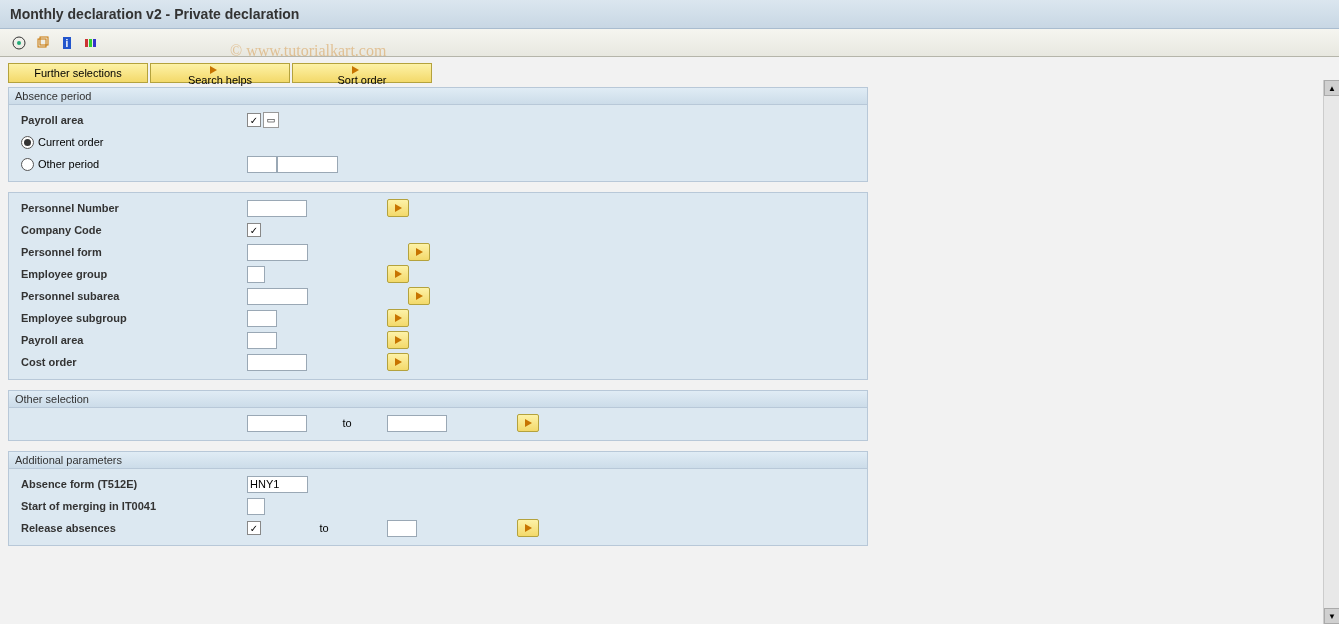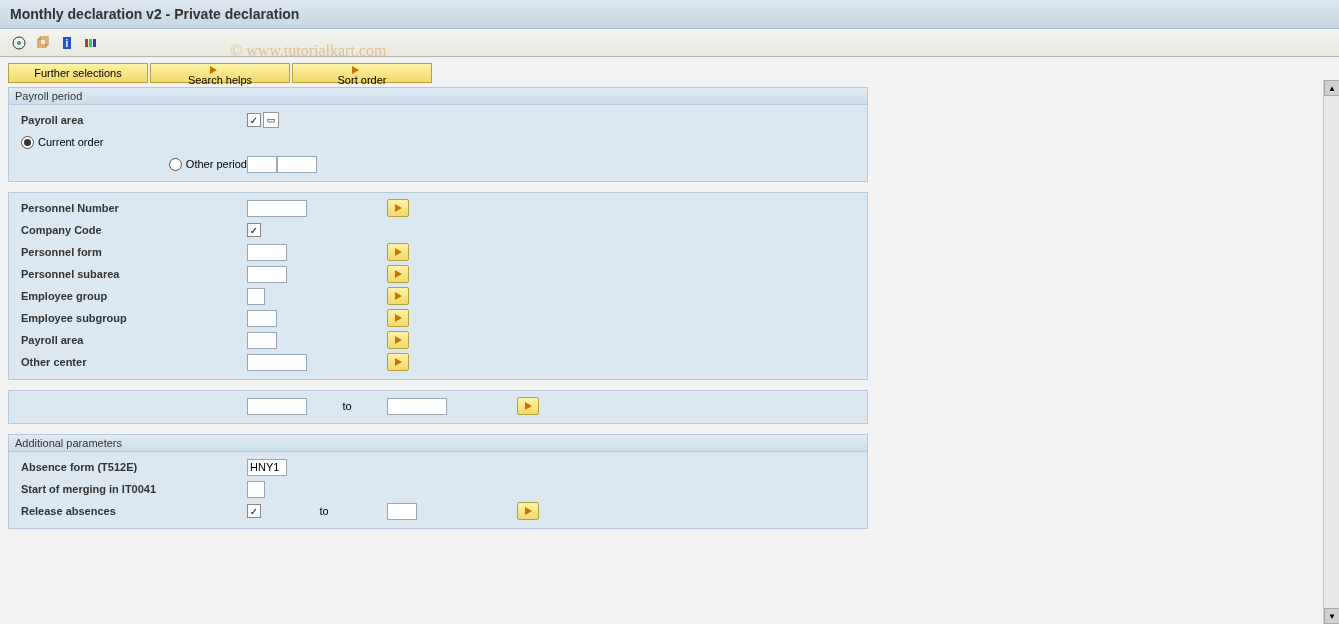--- a/index.html
+++ b/index.html
@@ -85,21 +85,21 @@
       font-weight: bold;
     }
     input[type="text"].fld {
       border: 1px solid #9aa8b5;
       background: #fff;
       height: 17px;
       font-size: 11px;
       padding: 0 2px;
     }
     .w60 { width: 60px; }
-    .w40 { width: 40px; }
+    .w40 { width: 61px; }
     .w30 { width: 30px; }
     .w18 { width: 18px; }
     .chk {
       width: 14px; height: 14px;
       border: 1px solid #888;
       background: #fff;
       display: inline-flex;
       align-items: center; justify-content: center;
       font-size: 10px;
       cursor: pointer;
@@ -218,35 +218,35 @@
           <span class="arr arr-right"></span>
           <span>Search helps</span>
         </button>
     <button class="btn-yellow btn-arrow">
           <span class="arr arr-right"></span>
           <span>Sort order</span>
         </button>
   </div>
 
   <div class="group-box">
-    <div class="group-title">Payroll period</div>
+    <div class="group-title">Absence period</div>
     <div class="group-body">
       <div class="row">
         <span class="label">Payroll area</span>
         <span class="chk">✓</span>
         <span class="search-small">▭</span>
       </div>
       <div class="row">
         <span style="padding-left:4px; display:flex; align-items:center;">
           <span class="radio checked"></span>
           <span>Current order</span>
         </span>
       </div>
       <div class="row">
-        <span style="padding-left:4px; width:230px; display:flex; align-items:center;justify-content:flex-end;">
+        <span style="padding-left:4px; width:230px; display:flex; align-items:center;">
           <span class="radio"></span>
           <span>Other period</span>
         </span>
         <input type="text" class="fld w30" value="" style="">
         <input type="text" class="fld w40" value="" style="">
       </div>
     </div>
   </div>
 
   <div class="group-box">
@@ -263,58 +263,59 @@
         <span class="chk">✓</span>
       </div>
       <div class="row">
         <span class="label">Personnel form</span>
         <input type="text" class="fld w40" style="">
         <span class="multi-btn" style="margin-left:100px">
               <span class="arr-right"></span>
             </span>
       </div>
       <div class="row">
+        <span class="label">Employee group</span>
+        <input type="text" class="fld w18" style="">
+        <span class="multi-btn" style="margin-left:122px">
+              <span class="arr-right"></span>
+            </span>
+      </div>
+      <div class="row">
         <span class="label">Personnel subarea</span>
         <input type="text" class="fld w40" style="">
         <span class="multi-btn" style="margin-left:100px">
               <span class="arr-right"></span>
             </span>
       </div>
       <div class="row">
-        <span class="label">Employee group</span>
-        <input type="text" class="fld w18" style="">
-        <span class="multi-btn" style="margin-left:122px">
-              <span class="arr-right"></span>
-            </span>
-      </div>
-      <div class="row">
         <span class="label">Employee subgroup</span>
         <input type="text" class="fld w30" style="">
         <span class="multi-btn" style="margin-left:110px">
               <span class="arr-right"></span>
             </span>
       </div>
       <div class="row">
         <span class="label">Payroll area</span>
         <input type="text" class="fld w30" style="">
         <span class="multi-btn" style="margin-left:110px">
               <span class="arr-right"></span>
             </span>
       </div>
       <div class="row">
-        <span class="label">Other center</span>
+        <span class="label">Cost order</span>
         <input type="text" class="fld w60" style="">
         <span class="multi-btn" style="margin-left:80px">
               <span class="arr-right"></span>
             </span>
       </div>
     </div>
   </div>
 
   <div class="group-box">
+    <div class="group-title">Other selection</div>
     <div class="group-body">
       <div class="row">
         <span class="label"></span>
         <input type="text" class="fld w60" style="">
         <span style="width:80px; text-align:center;">to</span>
         <input type="text" class="fld w60" style="">
         <span class="multi-btn" style="margin-left:70px">
               <span class="arr-right"></span>
             </span>
       </div>

